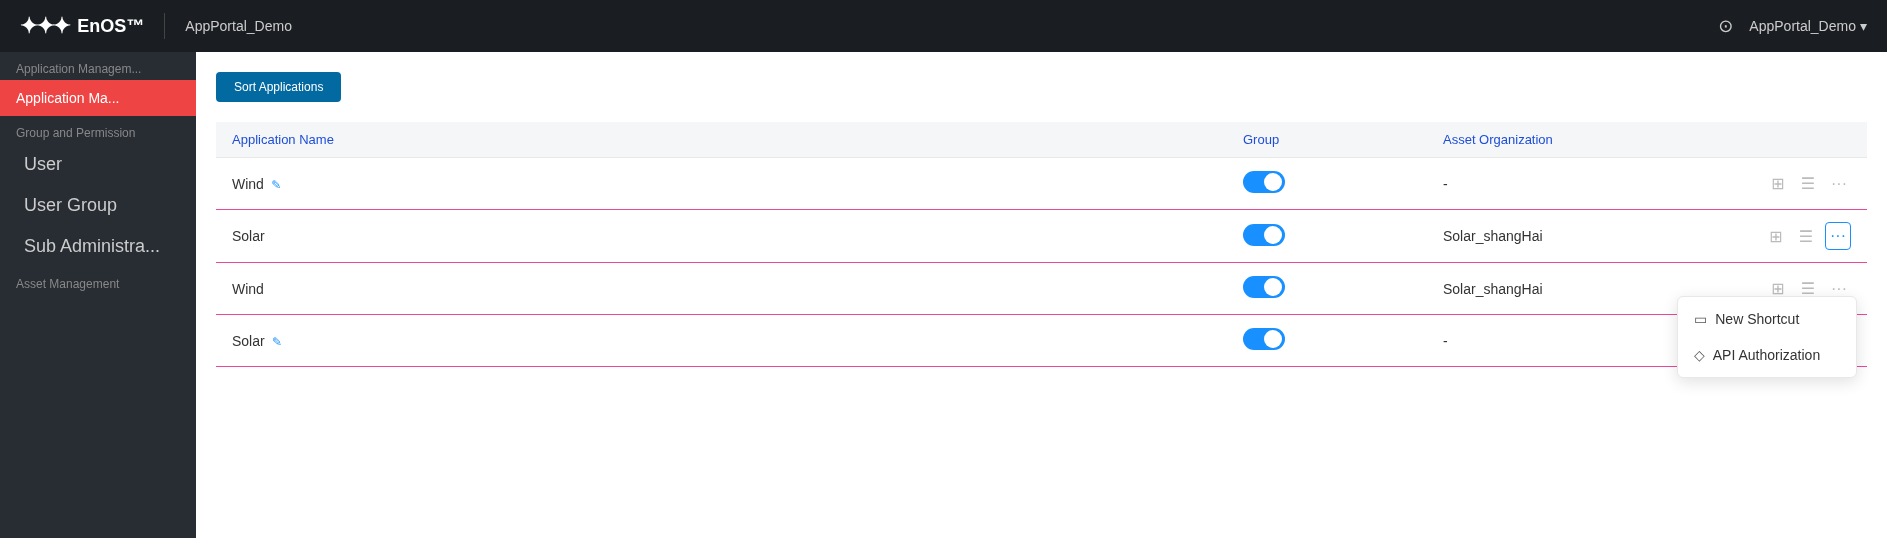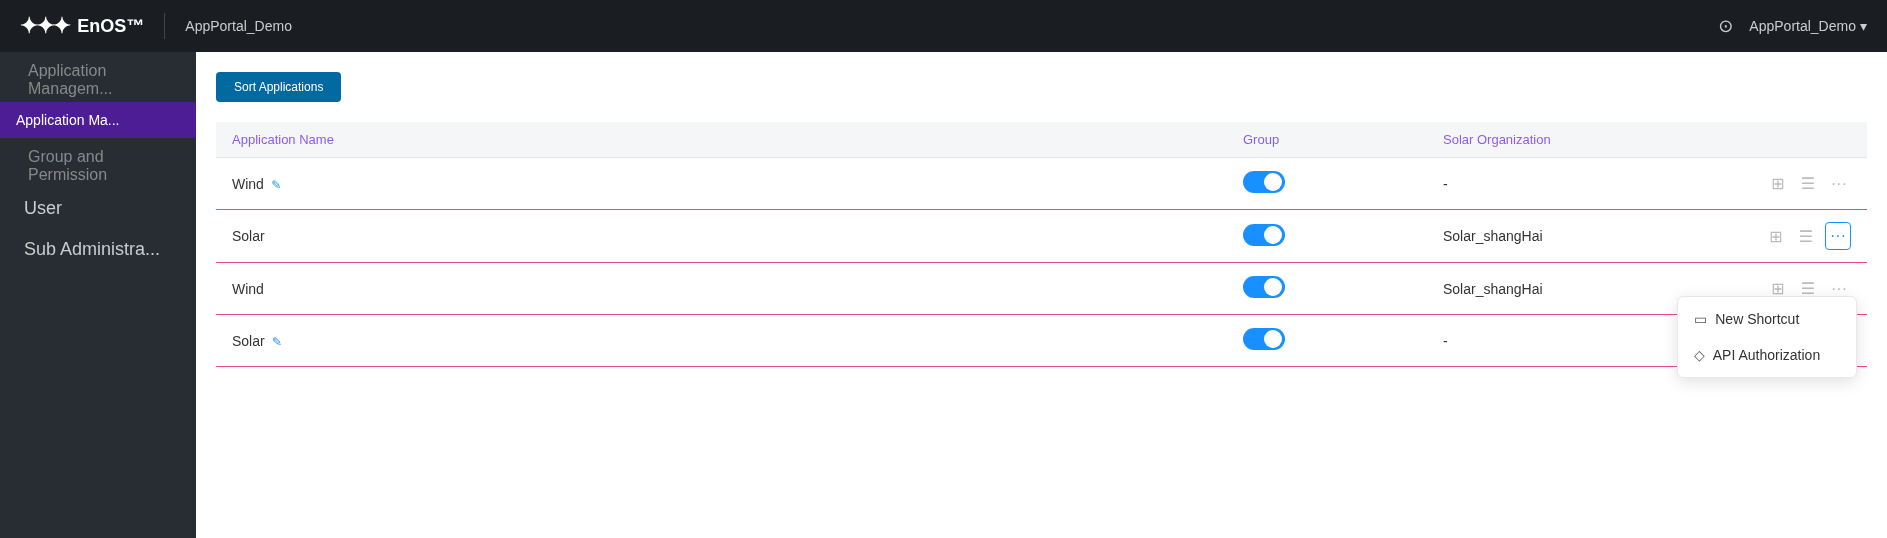--- a/index.html
+++ b/index.html
@@ -63,34 +63,34 @@
     
     .sidebar {
       width: 196px;
       background: #282c33;
       flex-shrink: 0;
       overflow-y: auto;
       padding-top: 0;
     }
     .sidebar-section-label {
       color: #888;
-      font-size: 16px;
-      padding: 10px 28px 4px;
+      font-size: 12px;
+      padding: 10px 16px 4px;
     }
     .sidebar-item {
       padding: 10px 16px;
       color: #ccc;
       cursor: pointer;
       font-size: 14px;
       white-space: nowrap;
       overflow: hidden;
       text-overflow: ellipsis;
     }
     .sidebar-item.active {
-      background: #4c1d95;
+      background: #ef4444;
       color: #fff;
     }
     .sidebar-subitem {
       padding: 10px 24px;
       color: #ccc;
       cursor: pointer;
       font-size: 18px;
     }
 
     
@@ -118,21 +118,21 @@
     .app-table {
       width: 100%;
       border-collapse: collapse;
     }
     .app-table thead tr {
       background: #f5f6f8;
     }
     .app-table th {
       text-align: left;
       padding: 10px 16px;
-      color: #8b5cf6;
+      color: #1d4ed8;
       font-weight: 400;
       font-size: 13px;
       border-bottom: 1px solid #e8e8e8;
     }
     .app-table td {
       padding: 12px 16px;
       border-bottom: 1px solid #ec4899;
       color: #333;
       font-size: 14px;
       vertical-align: middle;
@@ -247,33 +247,37 @@
 <div class="main-layout">
 
   <aside class="sidebar">
     <div class="sidebar-section-label">Application Managem...</div>
     <div class="sidebar-item active">Application Ma...</div>
     <div class="sidebar-section-label">Group and Permission</div>
     <div class="sidebar-subitem">
       <span>User</span>
     </div>
     <div class="sidebar-subitem">
+      <span>User Group</span>
+    </div>
+    <div class="sidebar-subitem">
       <span>Sub Administra...</span>
     </div>
+    <div class="sidebar-section-label">Asset Management</div>
   </aside>
 
   <main class="content">
     <button class="sort-btn">Sort Applications</button>
 
     <table class="app-table">
       <thead>
         <tr>
           <th>Application Name</th>
           <th class="col-enable">Group</th>
-          <th class="col-org">Solar Organization</th>
+          <th class="col-org">Asset Organization</th>
           <th class="col-actions"></th>
         </tr>
       </thead>
       <tbody id="table-body">
 
       <tr>
             <td>Wind<span class="edit-icon"> ✎</span></td>
             <td class="col-enable"><div class="toggle"></div></td>
             <td class="col-org">-</td>
             <td class="col-actions">

